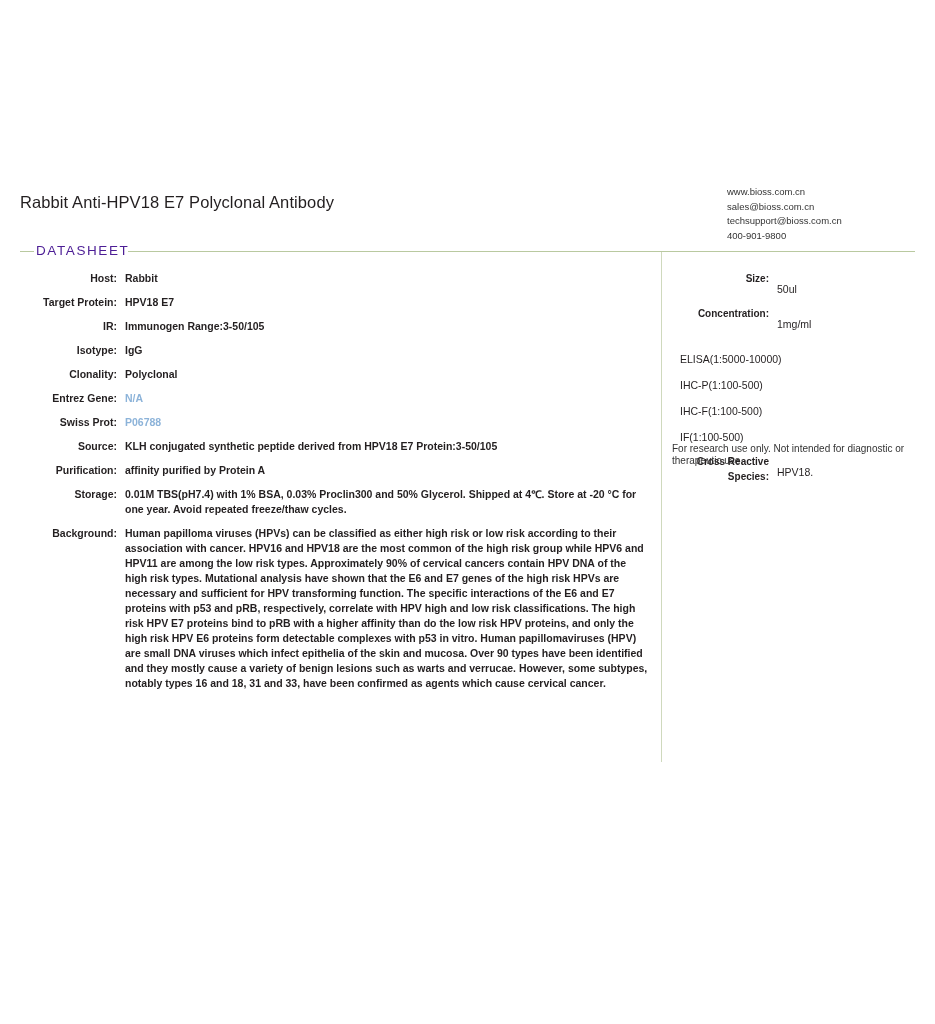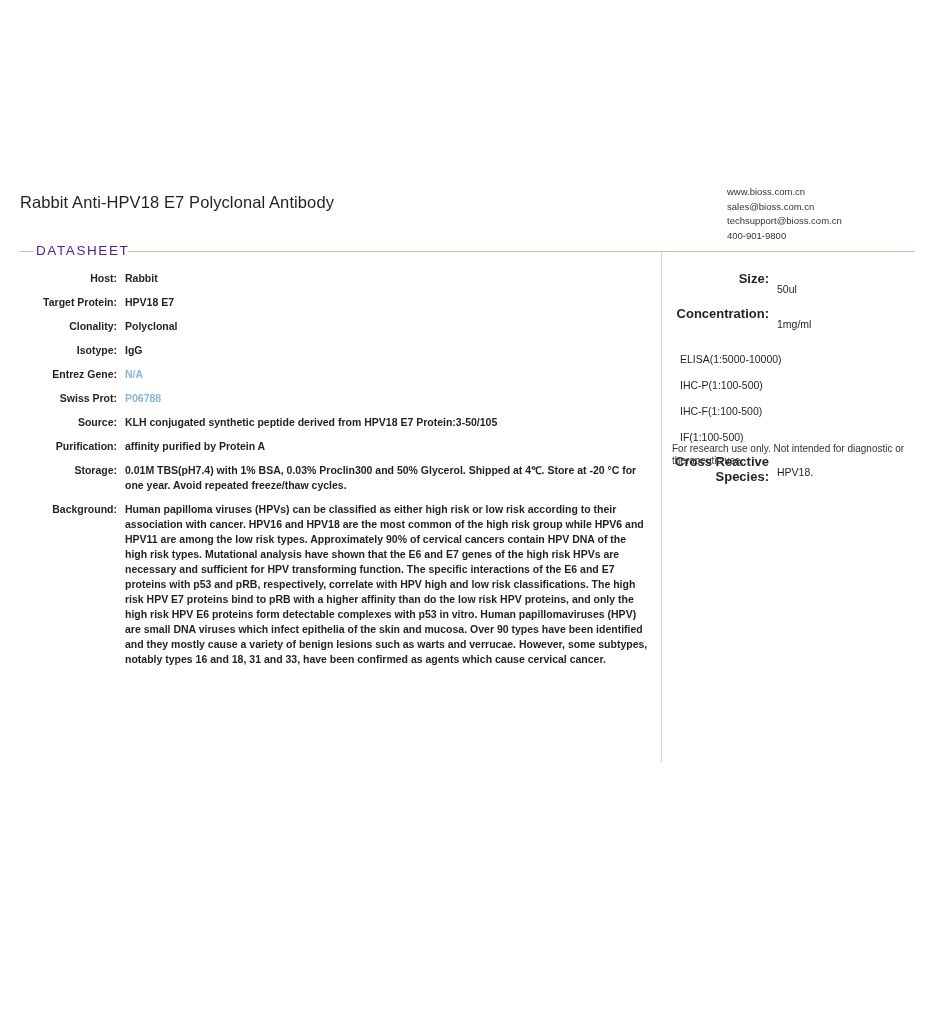--- a/index.html
+++ b/index.html
@@ -122,21 +122,21 @@
     width: 250px;
   }
   .rrow {
     display: flex;
     margin-bottom: 9px;
   }
   .rrow .key {
     width: 97px;
     flex: 0 0 97px;
     text-align: right;
-    font-size: 13px;
+    font-size: 10px;
     font-weight: bold;
     color: #231f20;
     line-height: 15px;
   }
   .rrow .val {
     padding-left: 8px;
     font-size: 10.5px;
     color: #231f20;
     line-height: 15px;
   }
@@ -176,26 +176,30 @@
   <div class="specs-left">
     <div class="row">
       <div class="key">Host:</div>
       <div class="val">Rabbit</div>
     </div>
     <div class="row">
       <div class="key">Target Protein:</div>
       <div class="val">HPV18 E7</div>
     </div>
     <div class="row">
+      <div class="key">IR:</div>
+      <div class="val">Immunogen Range:3-50/105</div>
+    </div>
+    <div class="row">
+      <div class="key">Isotype:</div>
+      <div class="val">IgG</div>
+    </div>
+    <div class="row">
       <div class="key">Clonality:</div>
       <div class="val">Polyclonal</div>
-    </div>
-    <div class="row">
-      <div class="key">Isotype:</div>
-      <div class="val">IgG</div>
     </div>
     <div class="row">
       <div class="key">Entrez Gene:</div>
       <div class="val link">N/A</div>
     </div>
     <div class="row">
       <div class="key">Swiss Prot:</div>
       <div class="val link">P06788</div>
     </div>
     <div class="row">

